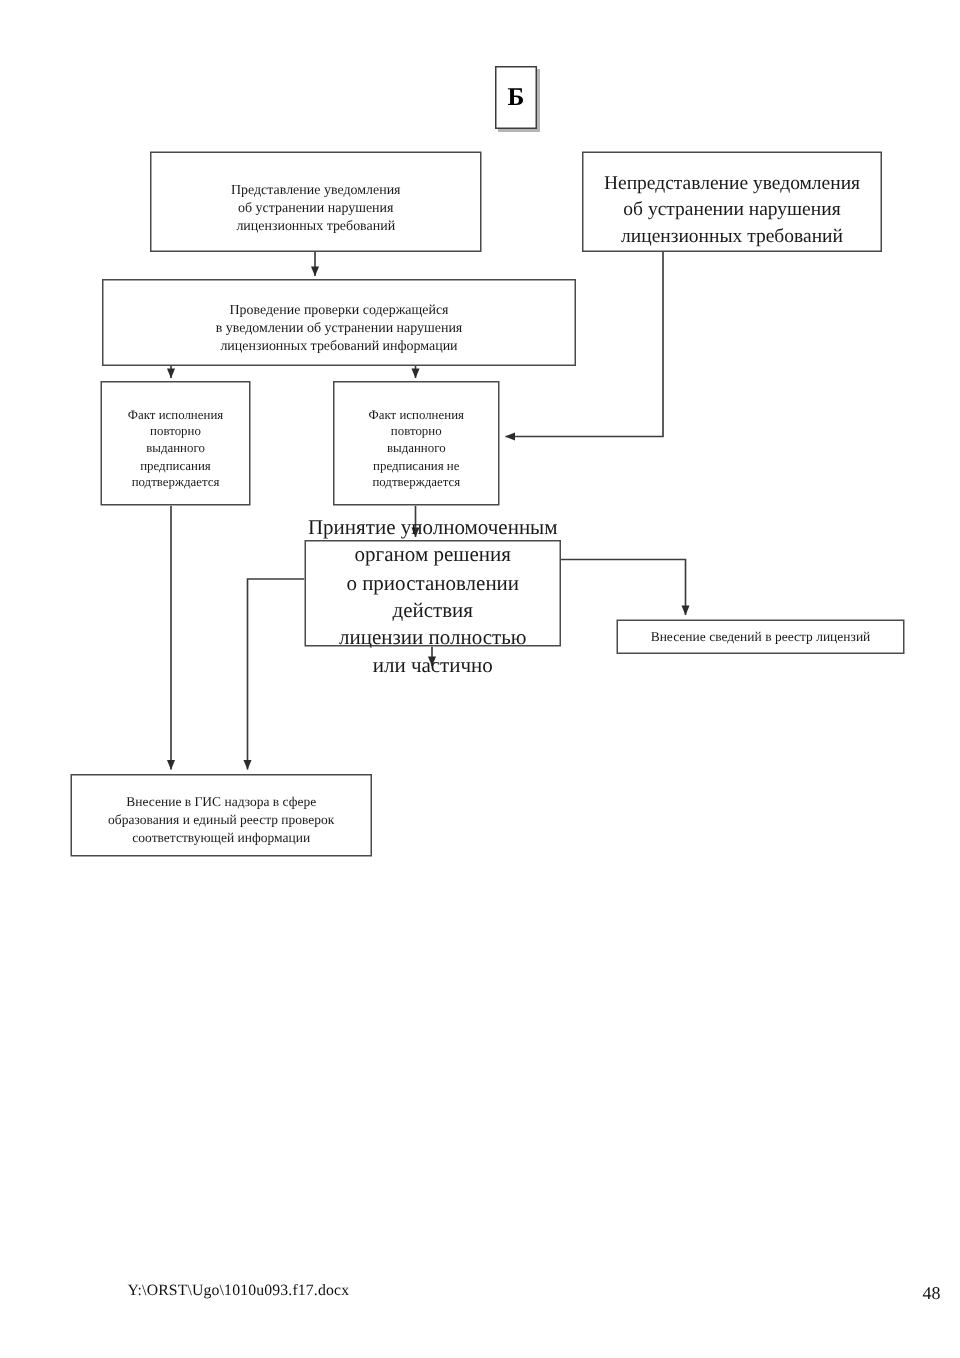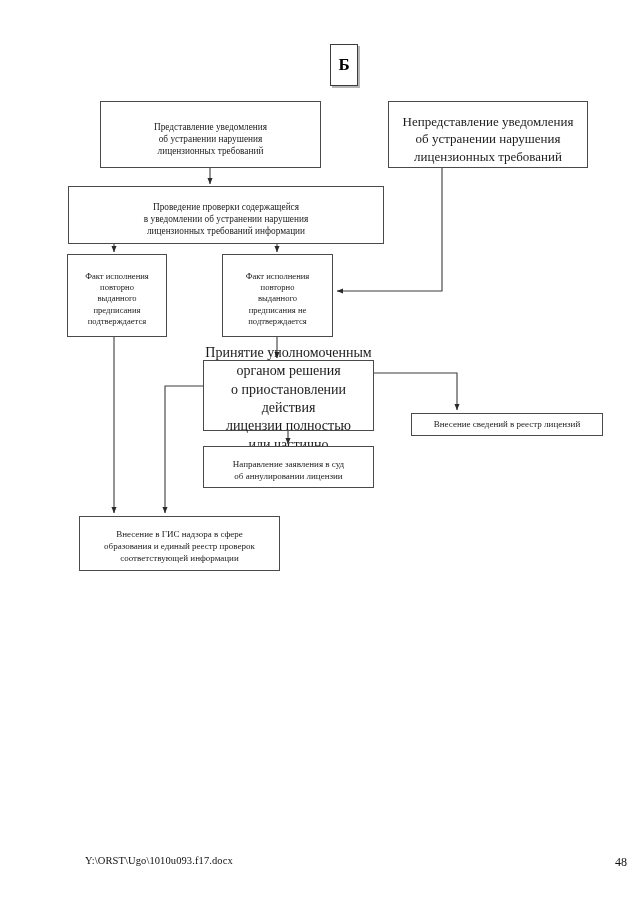--- a/index.html
+++ b/index.html
@@ -91,21 +91,21 @@
     font-size: 9px;
     align-items: center;
     padding-top: 0;
   }
   #n-sud {
     left: 203px; top: 446px; width: 171px; height: 42px;
     font-size: 9px; padding-top: 7px;
   }
   #n-gis {
     left: 47px; top: 516px; width: 201px; height: 55px;
-    font-size: 9px; padding-top: 7px; margin-left: 32px;
+    font-size: 9px; padding-top: 7px;
   }
 
   
   #wires {
     position: absolute;
     left: 0; top: 0;
     width: 640px;
     height: 905px;
     pointer-events: none;
   }
@@ -210,24 +210,20 @@
 органом решения
 о приостановлении действия
 лицензии полностью
 или частично</span>
   </div>
 
   <div class="node" id="n-reestr">
     <span class="txt">Внесение сведений в реестр лицензий</span>
   </div>
 
-  <div class="node" id="n-sud">
-    <span class="txt">Направление заявления в суд
-об аннулировании лицензии</span>
-  </div>
 
   <div class="node" id="n-gis">
     <span class="txt">Внесение в ГИС надзора в сфере
 образования и единый реестр проверок
 соответствующей информации</span>
   </div>
 
   <div id="footer">
     <span id="footer-path">Y:\ORST\Ugo\1010u093.f17.docx</span>
     <span id="footer-page">48</span>

